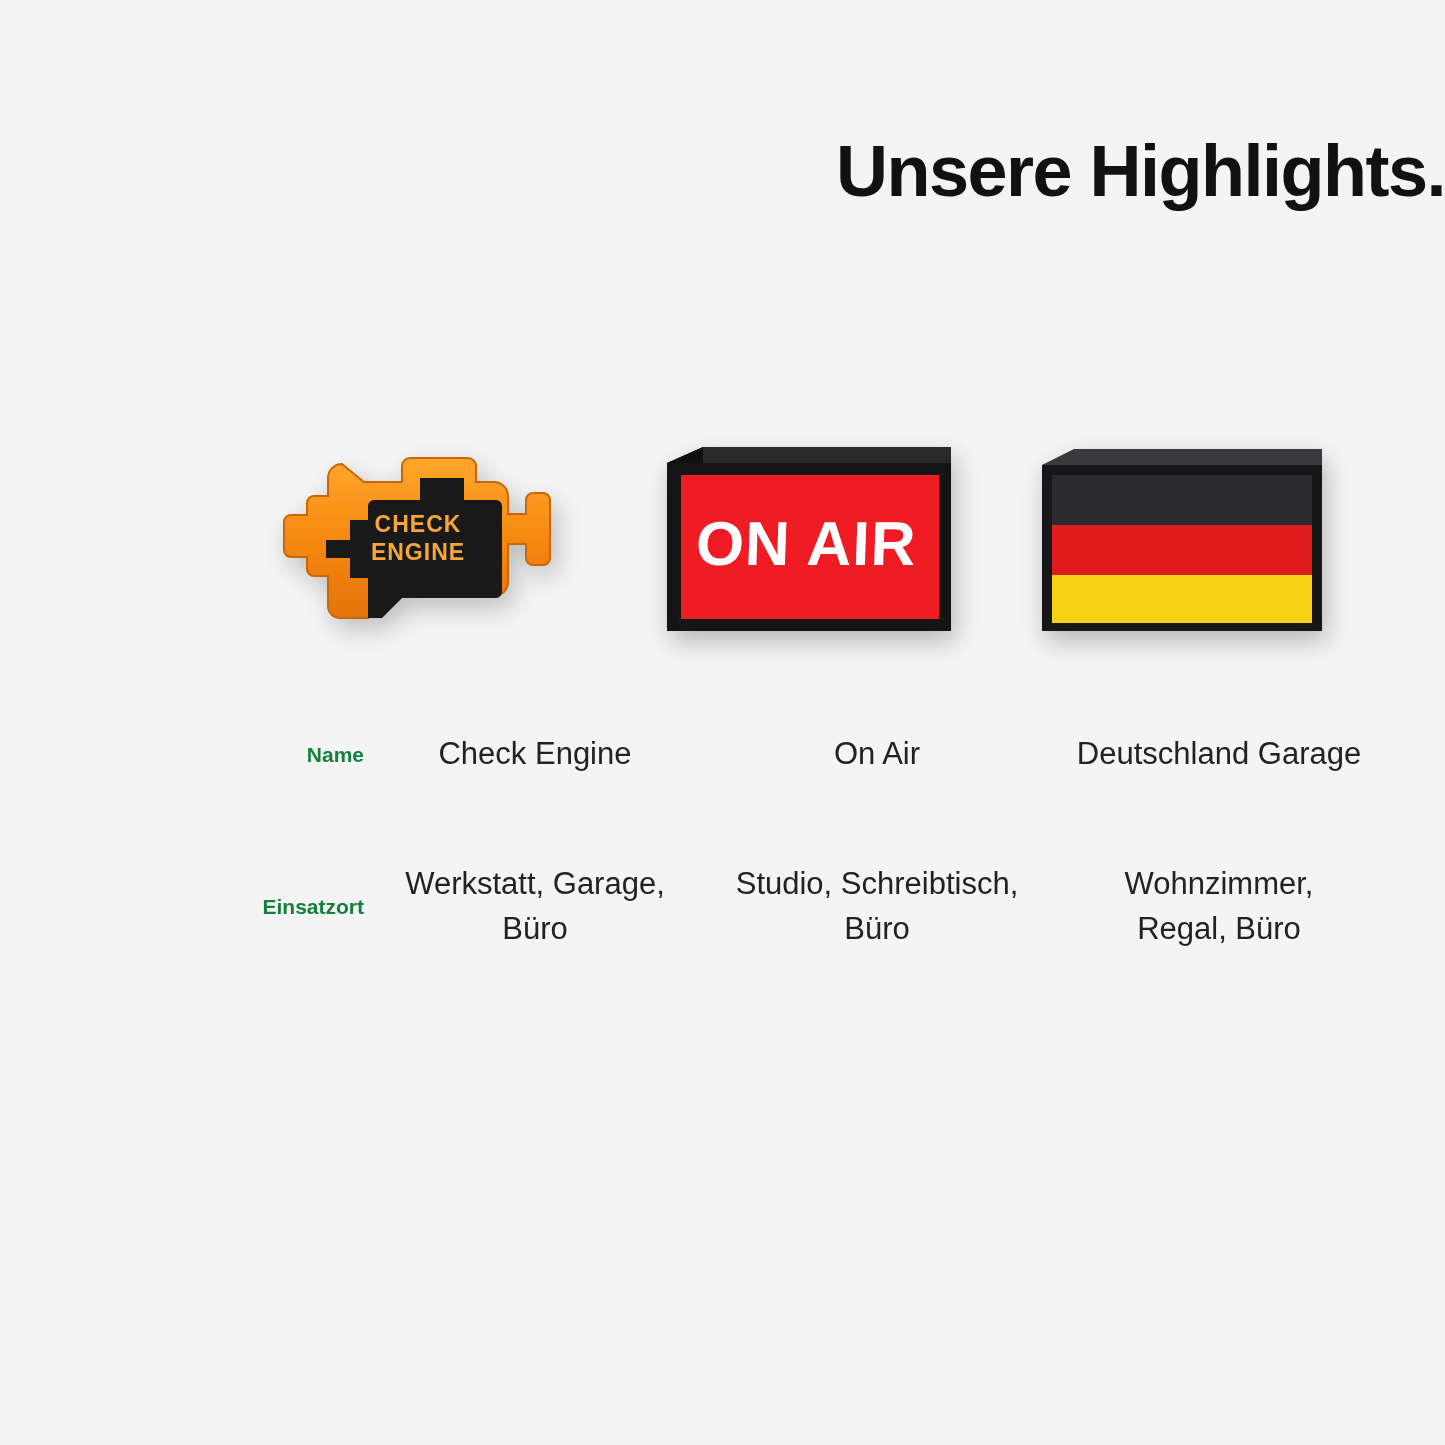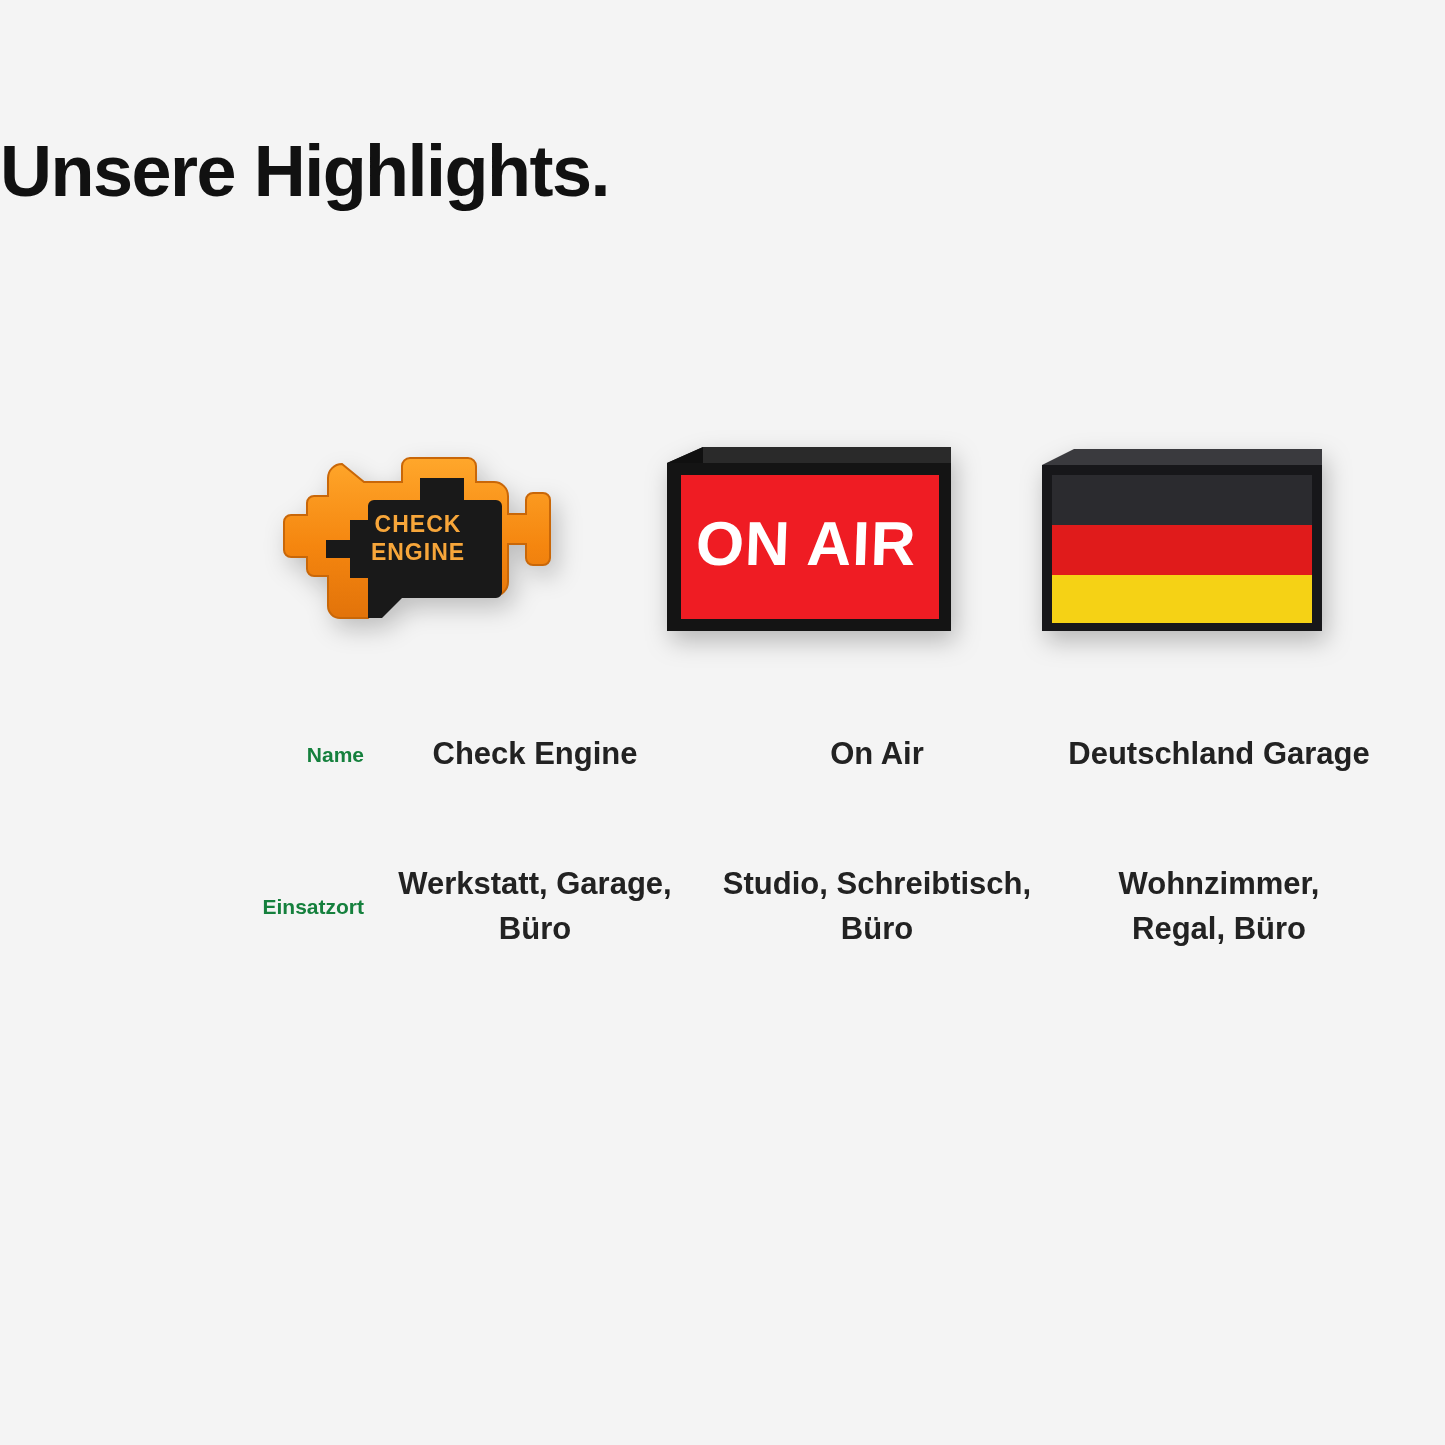--- a/index.html
+++ b/index.html
@@ -18,21 +18,21 @@
     position: relative;
     width: 1445px;
     height: 1445px;
     box-sizing: border-box;
   }
   .title {
     position: absolute;
     top: 130px;
     left: 0;
     width: 100%;
-    text-align: left;
+    text-align: right;
     font-size: 72px;
     font-weight: 700;
     letter-spacing: -1.5px;
     color: #111;
   }
 
   
   .products {
     position: absolute;
     top: 400px;
@@ -97,21 +97,21 @@
   }
   .spec-table tr { height: 129px; }
   .spec-table td.label {
     text-align: right;
     font-weight: 700;
     font-size: 21px;
     color: #15803d;
     padding-left: 4px;
     width: 300px;
   }
-  .spec-table td.val { font-weight: 700; }
+  .spec-table td.val { font-weight: 400; }
   .row-tall { height: 175px !important; }
 </style>
 </head>
 <body>
 
 <div class="page">
 
   <div class="title">Unsere Highlights.</div>
 
   <div class="products">

